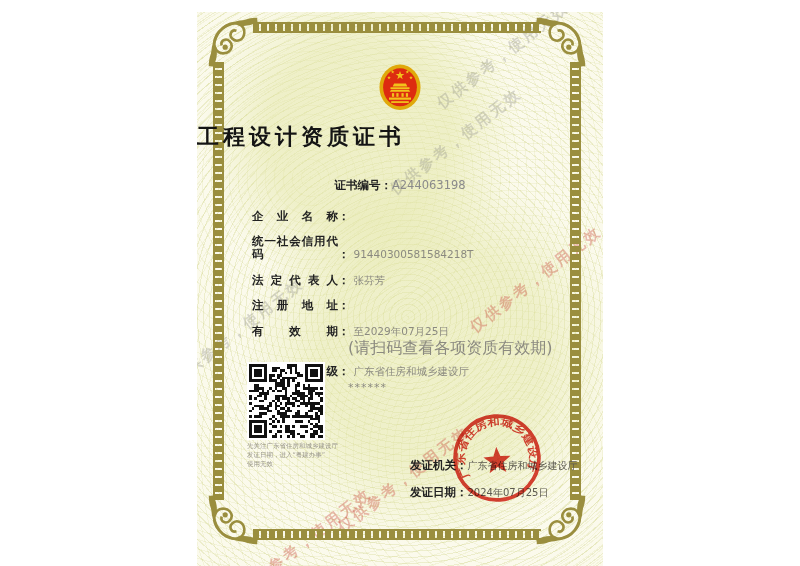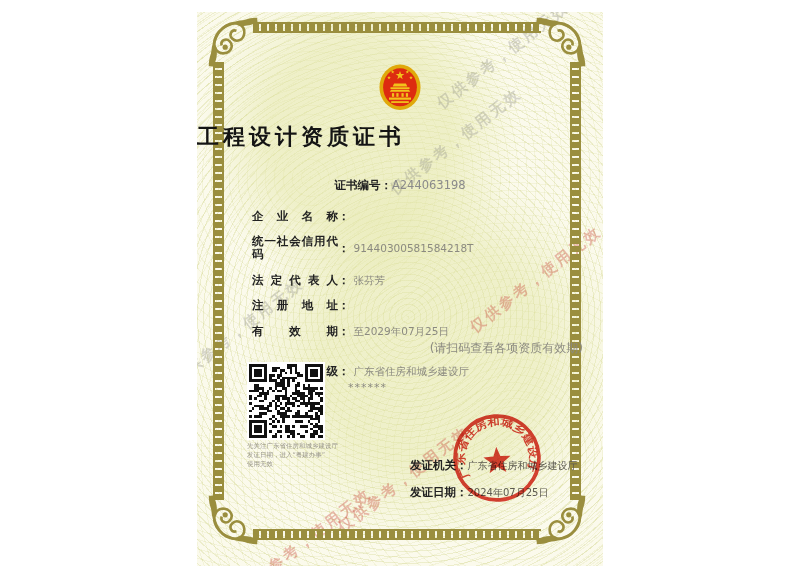--- a/index.html
+++ b/index.html
@@ -38,29 +38,29 @@
   .emblem svg{width:100%;height:100%;display:block;}
   .title{
     position:absolute;top:110px;left:0;right:0;text-align:left;
     font-size:22px;font-weight:bold;color:#141414;letter-spacing:4px;white-space:nowrap;
   }
   .certno{position:absolute;top:166px;left:0;right:0;text-align:center;font-size:11.5px;white-space:nowrap;}
   .certno .lab{font-weight:bold;color:#222;}
   .certno .val{color:#8a8a8a;}
   
   .fields{position:absolute;left:55px;top:198px;right:20px;}
-  .frow{display:flex;align-items:center;margin-bottom:12px;line-height:13px;}
+  .frow{display:flex;align-items:flex-end;margin-bottom:12px;line-height:13px;}
   .flabel{
     display:inline-block;width:86px;flex:0 0 86px;
     font-size:11.5px;font-weight:bold;color:#222;
     text-align:justify;text-align-last:justify;
   }
   .fcolon{font-size:11.5px;font-weight:bold;color:#222;flex:0 0 auto;}
   .fvalue{font-size:10.5px;color:#8b8a80;margin-left:4px;padding-top:1px;}
-  .fnote{margin:-8px 0 10px 96px;font-size:12px;color:#8b8a80;line-height:12px;text-align:right;}
+  .fnote{margin:-8px 0 10px 96px;font-size:16px;color:#8b8a80;line-height:12px;}
   .fstars{margin:-9px 0 0 96px;font-size:11px;color:#8b8a80;letter-spacing:1px;}
   
   .qr{position:absolute;left:50px;top:350px;width:74px;height:74px;background:#ffffff;padding:2px;}
   .qr svg{width:100%;height:100%;display:block;}
   .qr-caption{position:absolute;left:50px;top:430px;width:120px;font-size:6.5px;color:#97948a;line-height:9px;}
   
   .issuer{position:absolute;left:213px;top:445px;}
   .irow{margin-bottom:12px;white-space:nowrap;line-height:13px;}
   .ilabel{font-size:11.5px;font-weight:bold;color:#222;}
   .ivalue{font-size:10px;color:#5c5a50;}

